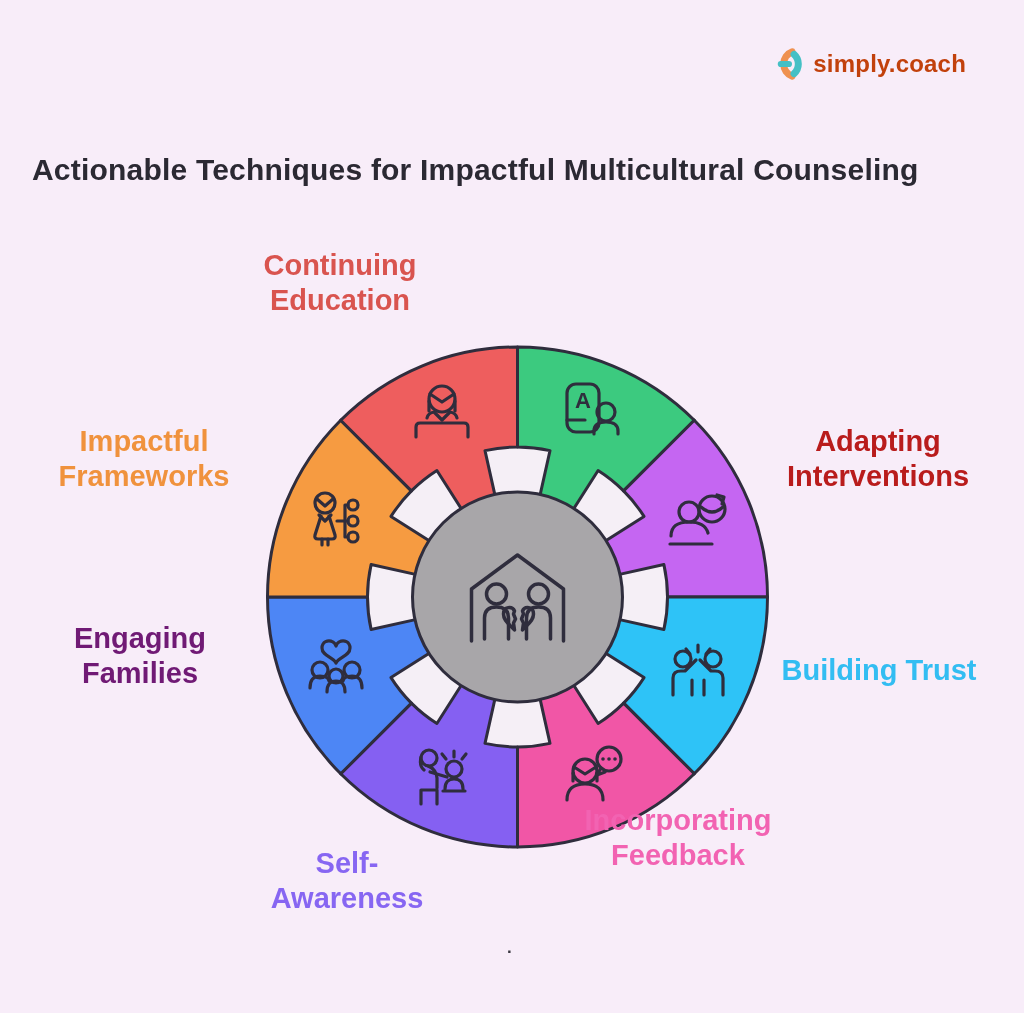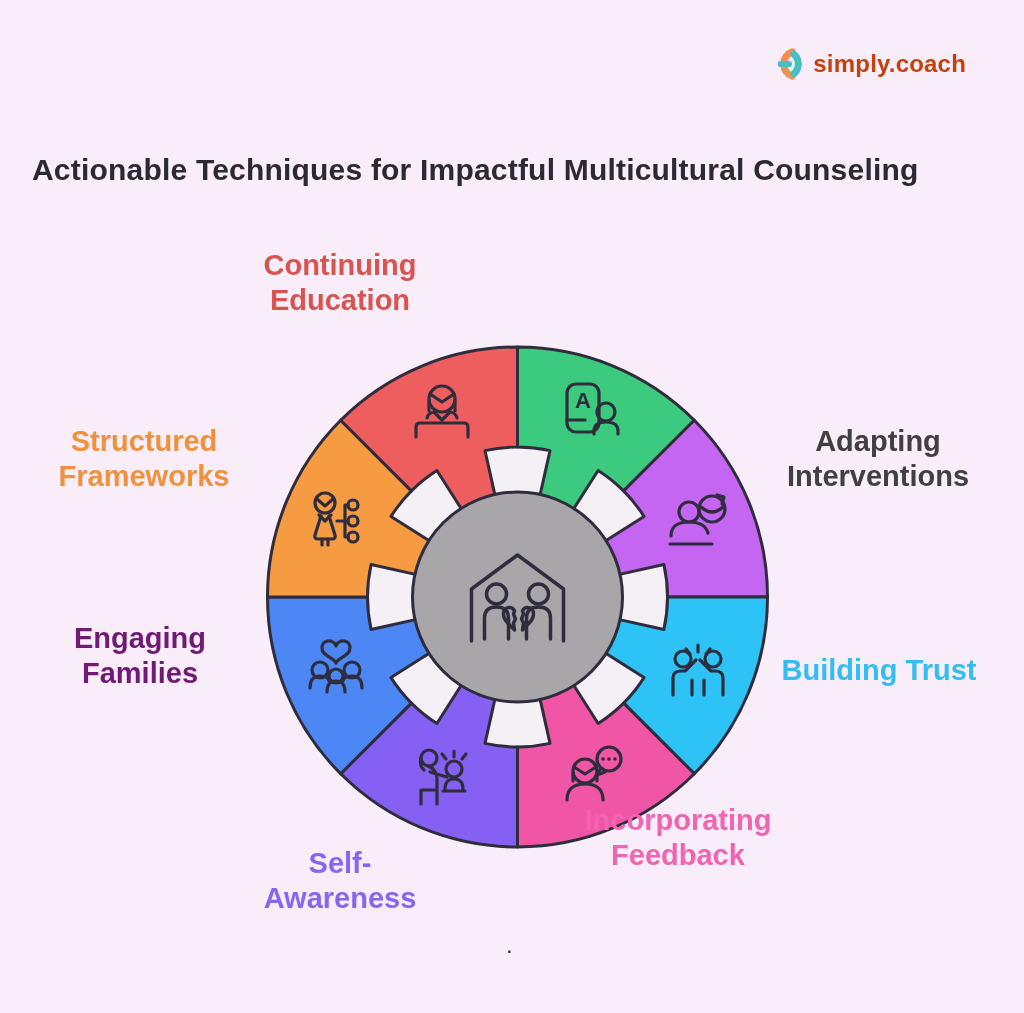--- a/index.html
+++ b/index.html
@@ -27,21 +27,21 @@
   .seg-label{
     position:absolute;transform:translate(-50%,-50%);text-align:center;
     font-size:29px;font-weight:700;line-height:1.22;
   }
   .lbl-continuing-education{left:340px;top:283px;width:190px;}
   .lbl-cultural-assessments{left:681px;top:283px;width:205px;}
   .lbl-structured-frameworks{left:144px;top:459px;width:195px;}
   .lbl-adapting-interventions{left:878px;top:459px;width:205px;}
   .lbl-engaging-families{left:140px;top:656px;width:165px;}
   .lbl-building-trust{left:879px;top:671px;width:300px;}
-  .lbl-self-awareness{left:340px;top:881px;width:175px;}
+  .lbl-self-awareness{left:347px;top:881px;width:175px;}
   .lbl-incorporating-feedback{left:678px;top:838px;width:225px;}
   
   .footer-dot{position:absolute;left:507px;top:938px;font-size:17px;font-weight:700;color:#3a3740;}
 </style>
 </head>
 <body>
 
 <div class="canvas">
 
   <div class="logo">
@@ -154,22 +154,22 @@
       <path d="M -46 44 L -46 -8 L 0 -42 L 46 -8 L 46 44"></path>
       <circle cx="-21" cy="-3" r="10"></circle>
       <path d="M -33 42 L -33 21 Q -33 10 -21 10 Q -9 10 -9 21 L -9 42"></path>
       <circle cx="21" cy="-3" r="10"></circle>
       <path d="M 9 42 L 9 21 Q 9 10 21 10 Q 33 10 33 21 L 33 42"></path>
       <path d="M -3 14 C -5 9 -14 9 -14 17 C -14 24 -8 27 -3 33 L -4 26 L -2 22 L -4 17 Z"></path>
       <path d="M 5 14 C 7 9 16 9 16 17 C 16 24 10 27 5 33 L 6 26 L 4 22 L 6 17 Z"></path>
     </g>
   </svg>
 
-  <div class="seg-label lbl-adapting-interventions" style="color: #404040;">Adapting Interventions</div>
+  <div class="seg-label lbl-adapting-interventions" style="color: #b91c1c;">Adapting Interventions</div>
   <div class="seg-label lbl-building-trust" style="color: rgb(51, 189, 242);">Building Trust</div>
   <div class="seg-label lbl-incorporating-feedback" style="color: rgb(242, 99, 178);">Incorporating Feedback</div>
   <div class="seg-label lbl-self-awareness" style="color: rgb(135, 102, 242);">Self-Awareness</div>
   <div class="seg-label lbl-engaging-families" style="color: #701a75;">Engaging Families</div>
-  <div class="seg-label lbl-structured-frameworks" style="color: rgb(240, 146, 61);">Structured Frameworks</div>
+  <div class="seg-label lbl-structured-frameworks" style="color: rgb(240, 146, 61);">Impactful Frameworks</div>
   <div class="seg-label lbl-continuing-education" style="color: rgb(217, 84, 79);">Continuing Education</div>
 
   <div class="footer-dot">.</div>
 </div>
 
 </body></html>

